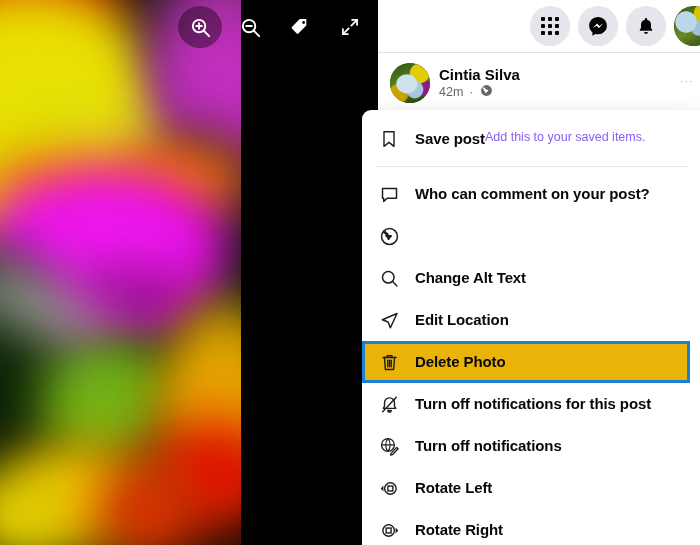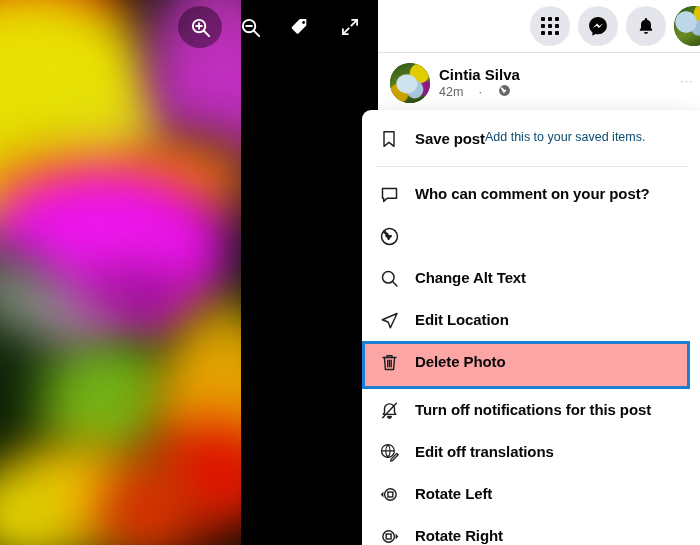--- a/index.html
+++ b/index.html
@@ -98,21 +98,21 @@
   }
   .post-avatar .pv { position: absolute; inset: 0; background:
       radial-gradient(ellipse at 42% 52%, #cfe3ef 0 30%, transparent 34%),
       radial-gradient(ellipse at 62% 66%, #a8c6dc 0 22%, transparent 26%),
       radial-gradient(circle at 74% 26%, #e0cc00 0 22%, transparent 25%),
       radial-gradient(circle at 22% 76%, #caa300 0 20%, transparent 24%),
       radial-gradient(circle at 86% 62%, #8d1a86 0 16%, transparent 20%),
       linear-gradient(160deg, #2c5415, #5f8420 50%, #1d3a0d); }
   .post-meta { display: flex; flex-direction: column; justify-content: center; }
   .post-name { font-size: 15px; font-weight: 700; color: #050505; line-height: 19px; }
-  .post-sub { font-size: 12.5px; color: #65676b; line-height: 17px; display: flex; align-items: center; gap: 15px; }
+  .post-sub { font-size: 12.5px; color: #65676b; line-height: 17px; display: flex; align-items: center; gap: 6px; }
   .post-sub .dot { color: #65676b; }
   .post-more {
     position: absolute; right: 6px; top: 22px; color: #65676b;
     font-size: 11px; letter-spacing: 1px; cursor: pointer; opacity: .55;
   }
 
   
   .menu {
     position: absolute; left: -16px; top: 110px;
     width: 338px; background: #fff;
@@ -121,31 +121,31 @@
     padding: 8px 0 6px 0;
     overflow: hidden;
   }
   .mi {
     display: flex; align-items: center; gap: 13px;
     padding: 8px 10px 8px 14px; cursor: pointer; position: relative;
   }
   .mi .ico { width: 26px; height: 26px; flex: 0 0 auto; display: flex; align-items: center; justify-content: center; }
   .mi .labels { display: flex; flex-direction: row; }
   .mi .lbl { font-size: 15px; color: #080809; font-weight: 700; line-height: 20px; letter-spacing: -0.1px; }
-  .mi .sub { font-size: 12.5px; color: #0c4a6e; font-weight: 400; line-height: 17px; }
+  .mi .sub { font-size: 12.5px; color: #8b5cf6; font-weight: 400; line-height: 17px; }
   .mi.plain .lbl { font-weight: 700; }
 
   .divider { height: 1px; background: #e4e6eb; margin: 6px 12px 6px 14px; }
 
   .mi.selected {
-    background: #fca5a5;
+    background: #eab308;
     border-top: 3px solid #1c7fd6;
     border-bottom: 3px solid #1c7fd6;
     border-right: 3px solid #1c7fd6;
-    padding-top: 5px; padding-bottom: 11px;
+    padding-top: 5px; padding-bottom: 5px;
     margin-right: 10px;
   }
   .mi.selected::before {
     content: ""; position: absolute; left: 0; top: -3px; bottom: -3px;
     width: 3px; background: #1c7fd6;
   }
 </style>
 </head>
 <body>
 
@@ -356,21 +356,21 @@
 
       <div class="mi plain">
         <span class="ico">
           <svg width="21" height="21" viewBox="0 0 24 24">
             <circle cx="10.2" cy="10.2" r="7.3" fill="none" stroke="#1c1e21" stroke-width="1.5"></circle>
             <path d="M3 10.2h14.4M10.2 2.9c3.4 3.9 3.4 10.7 0 14.6M10.2 2.9c-3.4 3.9-3.4 10.7 0 14.6" fill="none" stroke="#1c1e21" stroke-width="1.3"></path>
             <path d="M13.9 19.6 20.3 13l1.6 1.6-6.4 6.6-2.3.7z" fill="none" stroke="#1c1e21" stroke-width="1.5" stroke-linejoin="round"></path>
           </svg>
         </span>
         <span class="labels">
-          <span class="lbl">Edit off translations</span>
+          <span class="lbl">Turn off notifications</span>
         </span>
       </div>
 
       <div class="mi plain">
         <span class="ico">
           <svg width="21" height="21" viewBox="0 0 24 24">
             <circle cx="13" cy="12" r="6.6" fill="none" stroke="#1c1e21" stroke-width="1.6"></circle>
             <rect x="10.2" y="9.2" width="5.6" height="5.6" fill="none" stroke="#1c1e21" stroke-width="1.6"></rect>
             <path d="M5 8.6 2 12l3 3.4z" fill="#1c1e21"></path>
           </svg>

